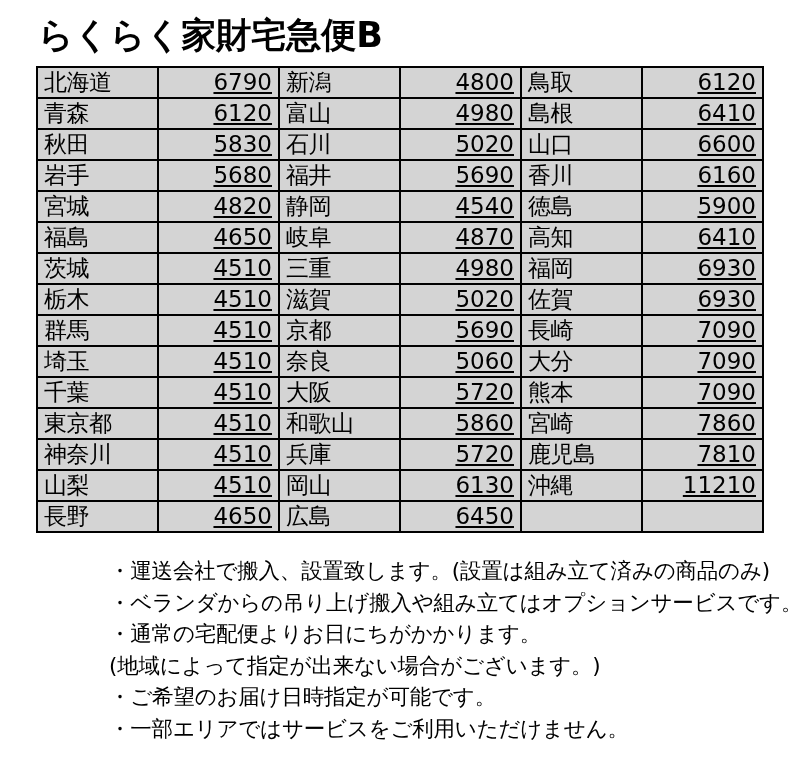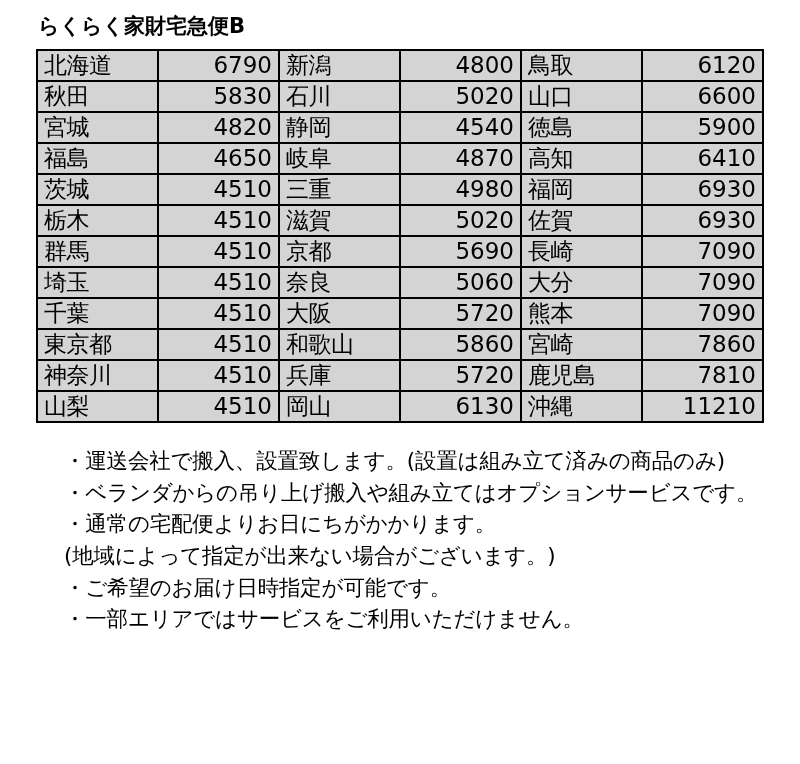--- a/index.html
+++ b/index.html
@@ -15,21 +15,21 @@
     overflow: hidden;
   }
   .page {
     position: relative;
     width: 800px;
     height: 764px;
     box-sizing: border-box;
     padding: 10px 30px 0 30px;
   }
   .title {
-    font-size: 21px;
+    font-size: 35px;
     font-weight: bold;
     letter-spacing: 0px;
     margin: 4px 0 10px 8px;
     line-height: 1.2;
   }
   table.fee-table {
     border-collapse: collapse;
     width: 726px;
     margin-left: 6px;
     table-layout: fixed;
@@ -44,37 +44,39 @@
     box-sizing: border-box;
     white-space: nowrap;
     overflow: hidden;
   }
   td.pref {
     text-align: left;
     letter-spacing: -0.5px;
   }
   td.fee {
     text-align: right;
+    text-decoration: underline;
   }
   td.empty {
     background: #ffffff;
     border: none;
   }
   
   col.c-pref { width: 121px; }
   col.c-fee  { width: 121px; }
 
   .notes {
     margin: 22px 0 0 34px;
     font-size: 21.5px;
     line-height: 1.47;
     letter-spacing: -0.2px;
   }
   .notes div {
     white-space: nowrap;
+    margin-left: 45px;
   }
 </style>
 </head>
 <body>
 
 <div class="page">
 
   <div class="title">らくらく家財宅急便B</div>
 
   <table class="fee-table">
@@ -89,28 +91,44 @@
     <tbody>
         <tr>
           <td class="pref">北海道</td>
           <td class="fee">6790</td>
           <td class="pref">新潟</td>
           <td class="fee">4800</td>
           <td class="pref">鳥取</td>
           <td class="fee">6120</td>
         </tr>
         <tr>
+          <td class="pref">青森</td>
+          <td class="fee">6120</td>
+          <td class="pref">富山</td>
+          <td class="fee">4980</td>
+          <td class="pref">島根</td>
+          <td class="fee">6410</td>
+        </tr>
+        <tr>
           <td class="pref">秋田</td>
           <td class="fee">5830</td>
           <td class="pref">石川</td>
           <td class="fee">5020</td>
           <td class="pref">山口</td>
           <td class="fee">6600</td>
         </tr>
         <tr>
+          <td class="pref">岩手</td>
+          <td class="fee">5680</td>
+          <td class="pref">福井</td>
+          <td class="fee">5690</td>
+          <td class="pref">香川</td>
+          <td class="fee">6160</td>
+        </tr>
+        <tr>
           <td class="pref">宮城</td>
           <td class="fee">4820</td>
           <td class="pref">静岡</td>
           <td class="fee">4540</td>
           <td class="pref">徳島</td>
           <td class="fee">5900</td>
         </tr>
         <tr>
           <td class="pref">福島</td>
           <td class="fee">4650</td>
@@ -175,20 +193,28 @@
           <td class="pref">鹿児島</td>
           <td class="fee">7810</td>
         </tr>
         <tr>
           <td class="pref">山梨</td>
           <td class="fee">4510</td>
           <td class="pref">岡山</td>
           <td class="fee">6130</td>
           <td class="pref">沖縄</td>
           <td class="fee">11210</td>
+        </tr>
+        <tr>
+          <td class="pref">長野</td>
+          <td class="fee">4650</td>
+          <td class="pref">広島</td>
+          <td class="fee">6450</td>
+          <td class="empty"></td>
+          <td class="empty"></td>
         </tr>
       </tbody>
   </table>
 
   <div class="notes">
       <div>・運送会社で搬入、設置致します。(設置は組み立て済みの商品のみ)</div>
       <div>・ベランダからの吊り上げ搬入や組み立てはオプションサービスです。</div>
       <div>・通常の宅配便よりお日にちがかかります。</div>
       <div>(地域によって指定が出来ない場合がございます。)</div>
       <div>・ご希望のお届け日時指定が可能です。</div>

